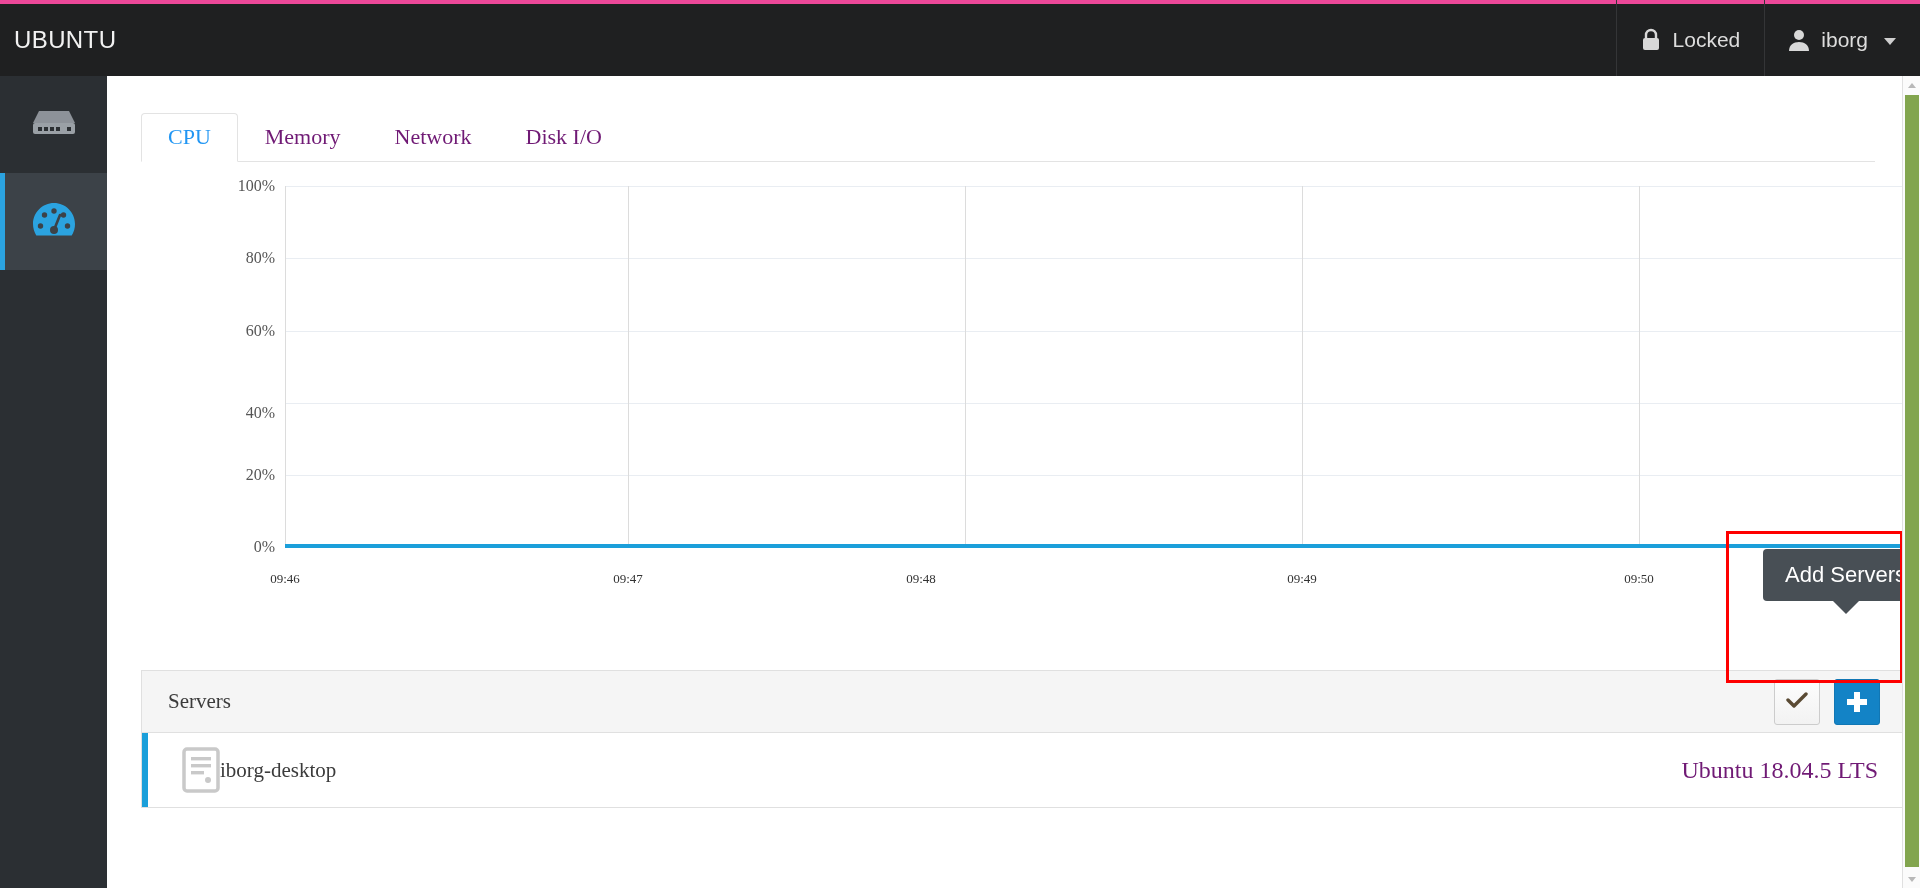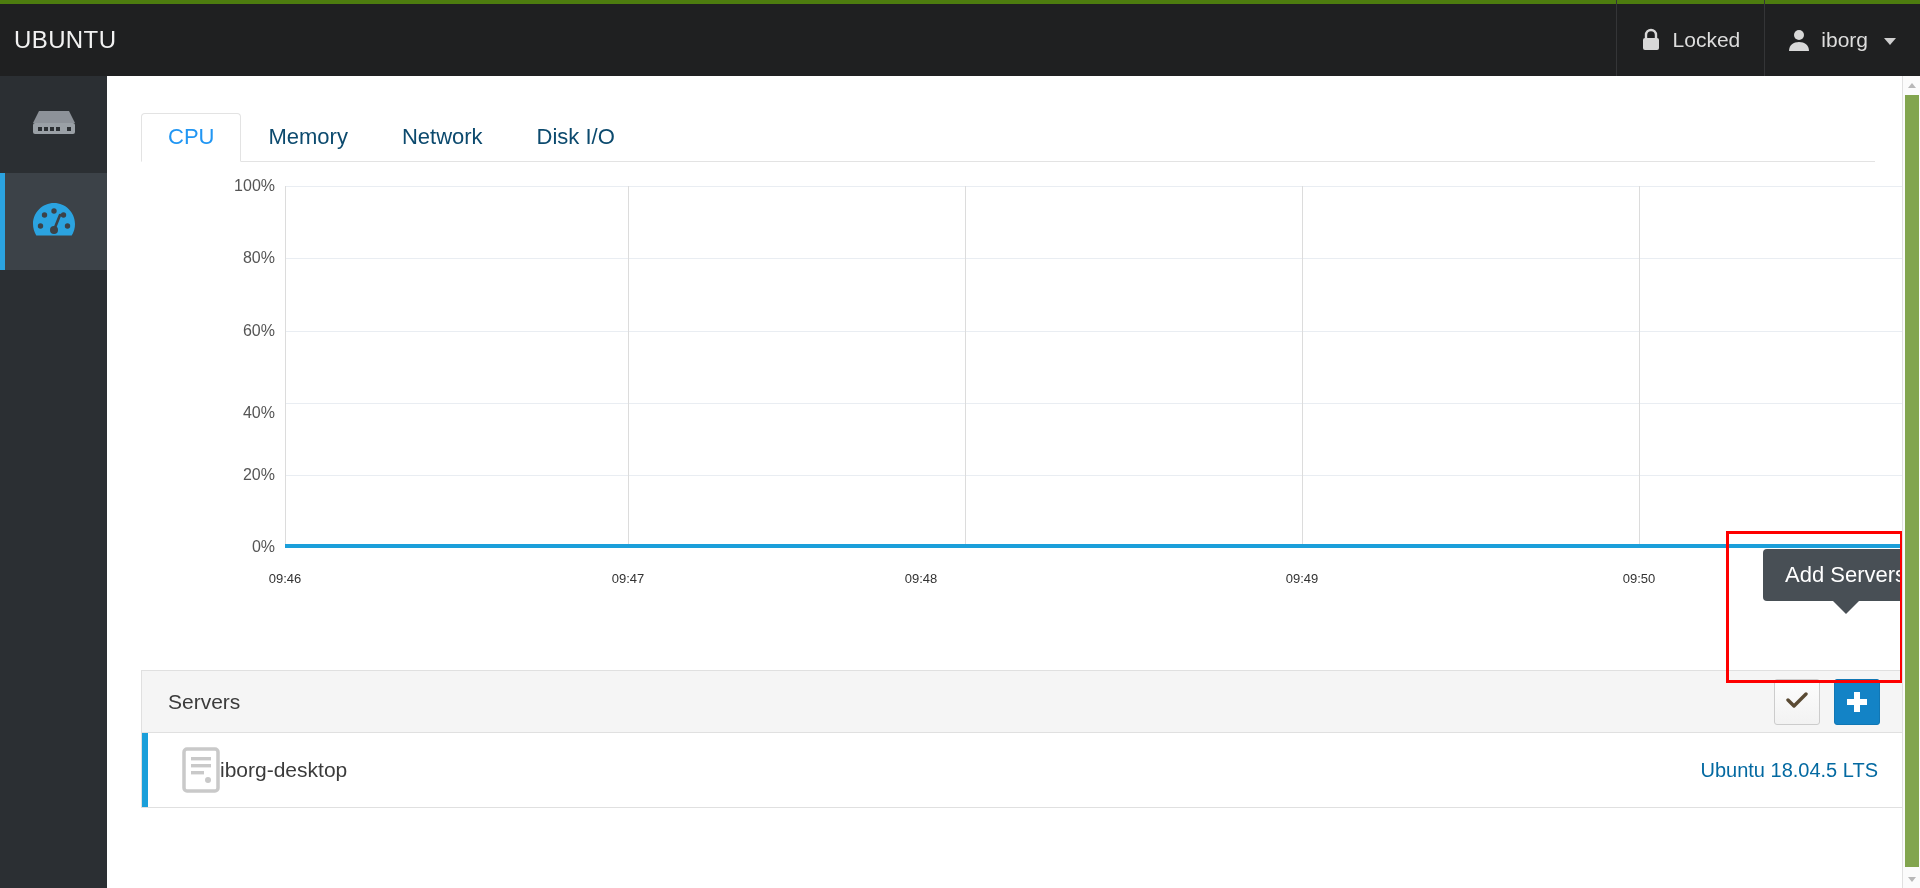--- a/index.html
+++ b/index.html
@@ -10,21 +10,21 @@
     overflow: hidden;
   }
 
   #app { position: relative; width: 1920px; height: 888px; }
 
   
   .navbar {
     position: absolute; top: 0; left: 0;
     width: 1920px; height: 76px;
     background: #1f2021;
-    border-top: 4px solid #4d7c0f;
+    border-top: 4px solid #ec4899;
     display: flex; align-items: center;
   }
   .brand {
     color: #f2f2f2;
     font-size: 24px;
     letter-spacing: .4px;
     padding-left: 14px;
     line-height: 1;
   }
   .nav-right {
@@ -63,31 +63,32 @@
     content: ""; position: absolute; left: 0; top: 0;
     width: 5px; height: 100%; background: #2ba3e0;
   }
 
   
   .main {
     position: absolute; top: 76px; left: 107px;
     width: 1800px; height: 812px;
     background: #ffffff;
     overflow: hidden;
+    font-family: Liberation Serif, serif;
   }
 
   
   .tabs {
     position: absolute; left: 34px; top: 34px;
     width: 1734px; height: 52px;
     border-bottom: 1px solid #e3e3e3;
     display: flex; align-items: flex-end;
   }
   .tab {
-    font-size: 22px; color: #0c4a6e;
+    font-size: 22px; color: #701a75;
     padding: 12px 26px 13px 26px;
     line-height: 1;
     position: relative; top: 1px;
     border: 1px solid transparent;
     border-radius: 4px 4px 0 0;
     background: transparent;
   }
   .tab.active {
     color: #2196f3;
     background: #ffffff;
@@ -177,21 +178,21 @@
     background: #ffffff;
   }
   .server-row::before {
     content: ""; position: absolute; left: 0; top: 0;
     width: 6px; height: 100%; background: #1b9fda;
   }
   .server-icon { margin-left: 40px; display: flex; align-items: center; }
   .server-name { font-size: 21px; color: #3b3b3b; }
   .server-os {
     margin-left: auto; margin-right: 28px;
-    font-size: 20px; color: #0369a1;
+    font-size: 24px; color: #701a75;
   }
 
   
   .tooltip {
     position: absolute;
     left: 1763px; top: 549px;
     background: #484f55;
     color: #ffffff;
     font-size: 22px;
     padding: 13px 22px;

